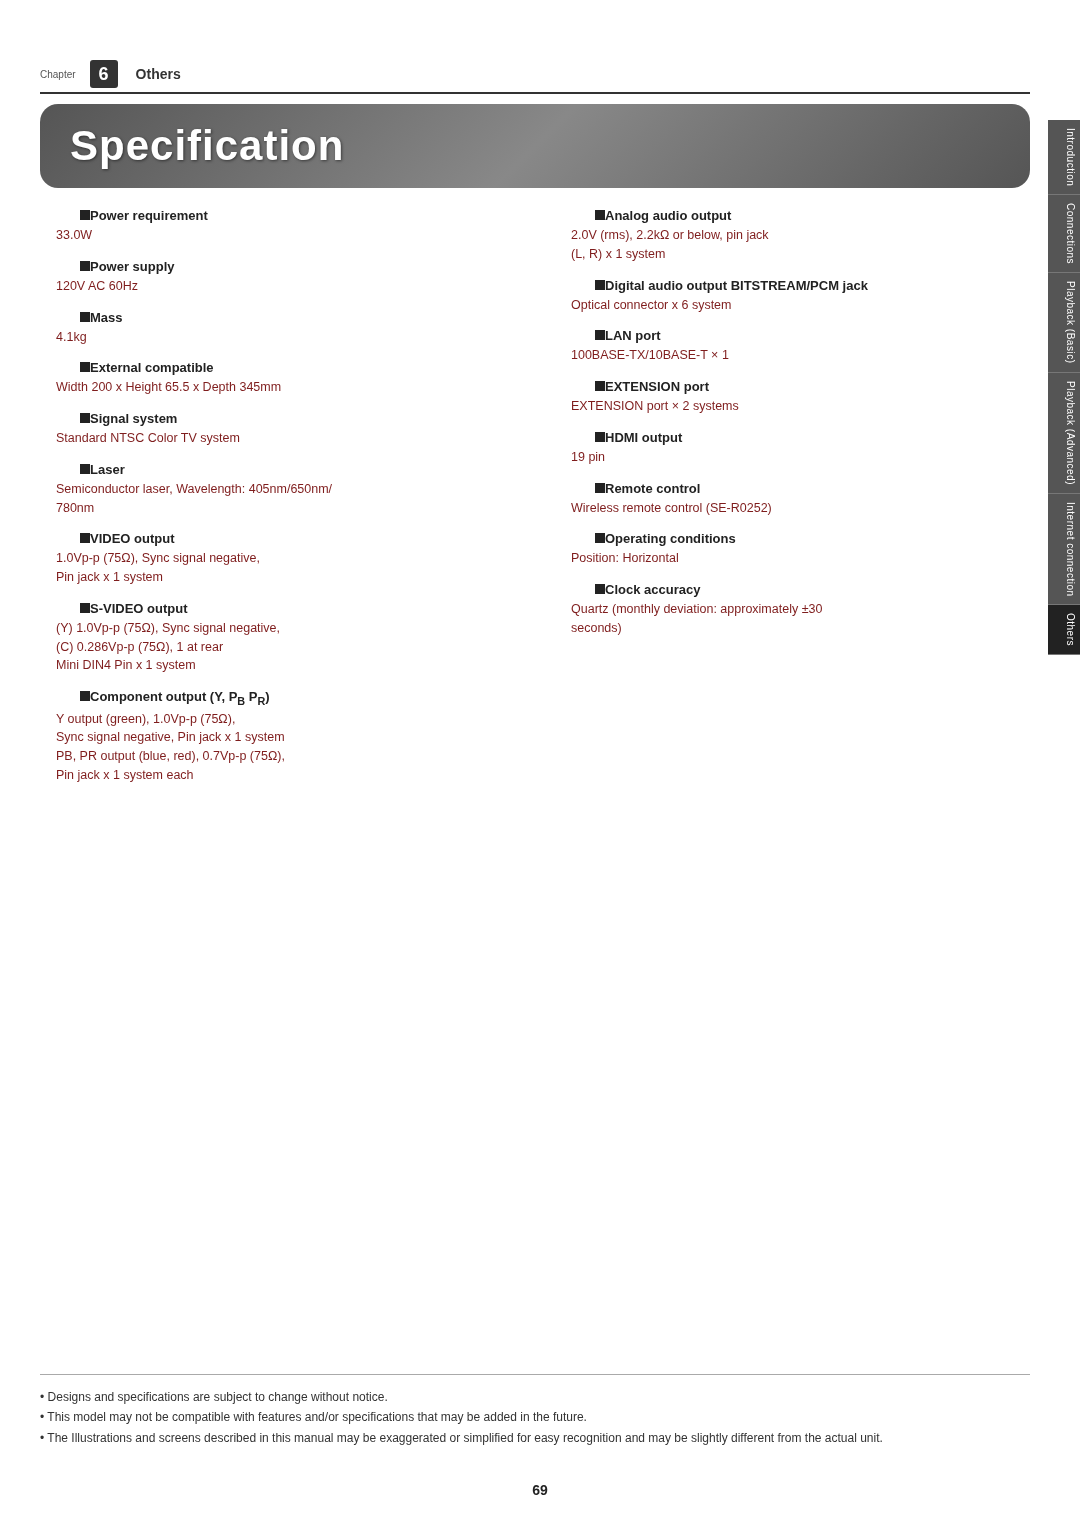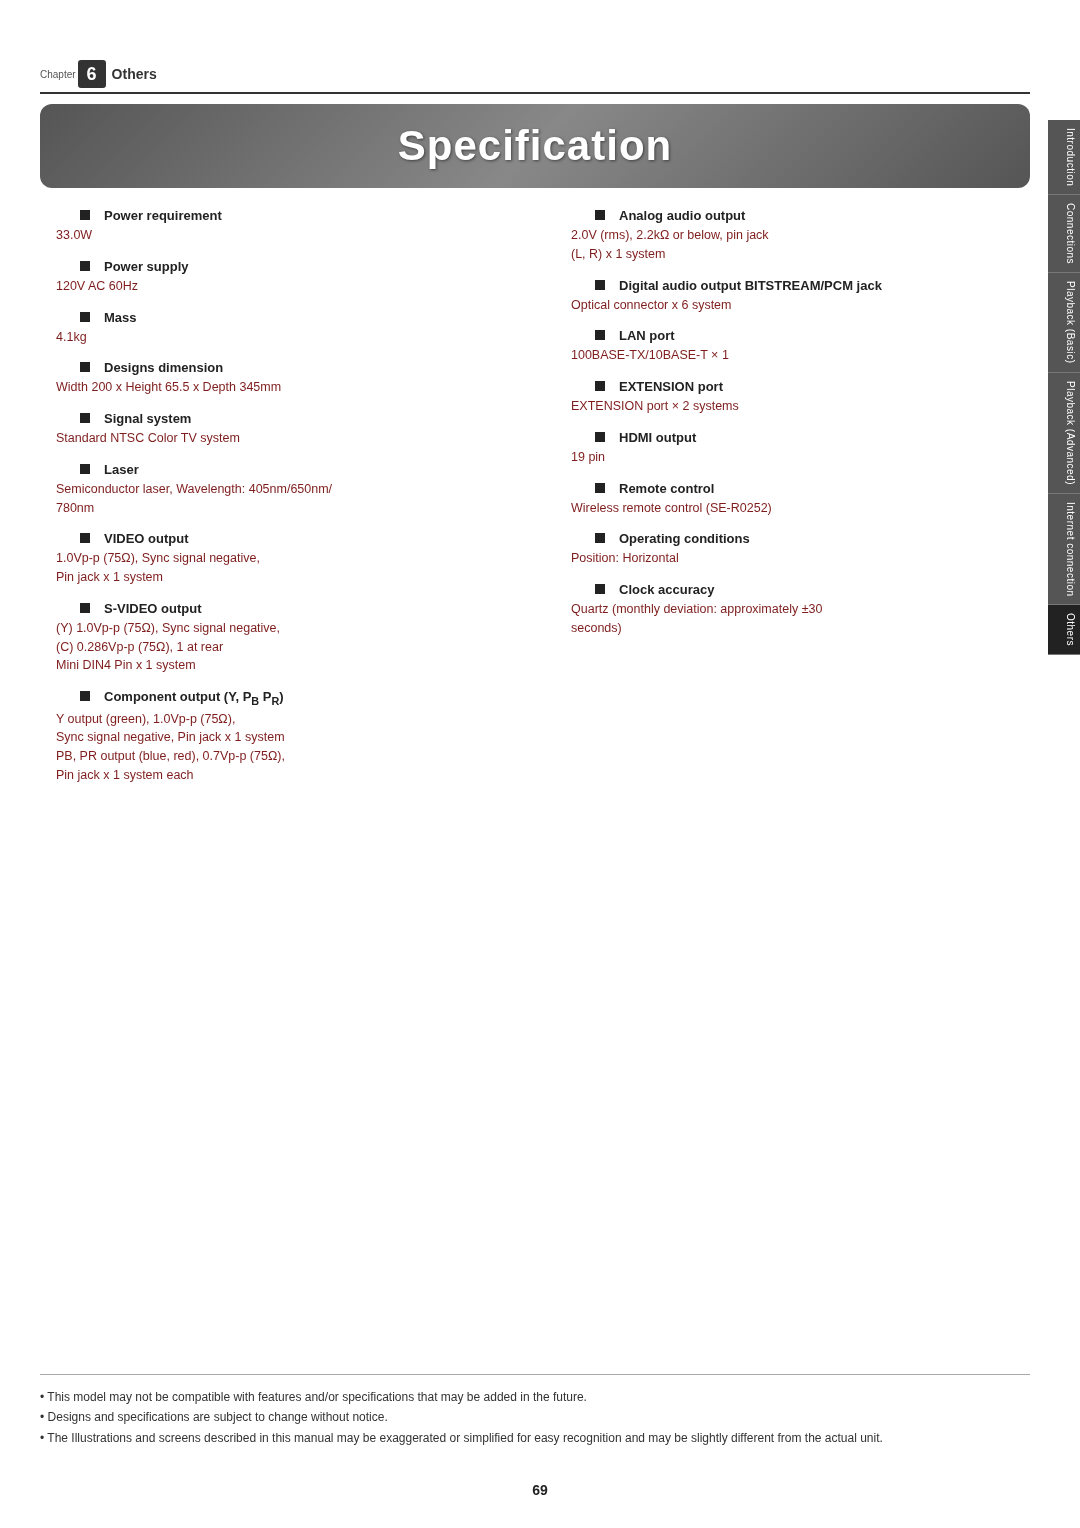--- a/index.html
+++ b/index.html
@@ -49,20 +49,21 @@
       bottom: 40px;
     }
 
     
     .chapter-header {
       display: flex;
       align-items: center;
       margin-bottom: 4px;
       border-bottom: 2px solid #333;
       padding-bottom: 4px;
+      gap: 12px;
     }
     .chapter-label {
       font-size: 10px;
       color: #555;
       margin-right: 2px;
     }
     .chapter-number-box {
       background: #333;
       color: #fff;
       font-size: 18px;
@@ -77,24 +78,24 @@
     }
     .chapter-title-text {
       font-size: 14px;
       font-weight: bold;
       color: #333;
     }
 
     
     .page-title-banner {
       background: linear-gradient(135deg, #555 0%, #888 50%, #555 100%);
-      border-radius: 12px;
+      border-radius: 18px;
       padding: 18px 30px;
       margin: 10px 0 20px 0;
-      text-align: center;
+      text-align: left;
     }
     .page-title-banner h1 {
       color: #fff;
       font-size: 42px;
       font-weight: bold;
       text-shadow: 1px 1px 3px rgba(0,0,0,0.5);
       letter-spacing: 1px;
     }
 
     
@@ -109,21 +110,21 @@
 
     
     .spec-item {
       margin-bottom: 14px;
     }
     .spec-label {
       font-weight: bold;
       font-size: 13px;
       display: flex;
       align-items: flex-start;
-      gap: 14px;
+      gap: 0;
       margin-bottom: 3px;
       padding-left: 40px;
     }
     .spec-bullet {
       display: inline-block;
       width: 10px;
       height: 10px;
       background: #222;
       flex-shrink: 0;
       margin-top: 2px;
@@ -215,21 +216,21 @@
         <div class="spec-item">
           <div class="spec-label">
             <span class="spec-bullet"></span>
             <span>Mass</span>
           </div>
           <div class="spec-value">4.1kg</div>
         </div>
         <div class="spec-item">
           <div class="spec-label">
             <span class="spec-bullet"></span>
-            <span>Designs dimension</span>
+            <span>External compatible</span>
           </div>
           <div class="spec-value">Width 200 x Height 65.5 x Depth 345mm</div>
         </div>
         <div class="spec-item">
           <div class="spec-label">
             <span class="spec-bullet"></span>
             <span>Signal system</span>
           </div>
           <div class="spec-value">Standard NTSC Color TV system</div>
         </div>
@@ -329,18 +330,18 @@
           <div class="spec-value">Quartz (monthly deviation: approximately ±30</div>
           <div class="spec-value">seconds)</div>
         </div>
       </div>
 
   </div>
 
 </div>
 
 <div class="footer-notes" id="footer-notes">
+    <div>• Designs and specifications are subject to change without notice.</div>
     <div>• This model may not be compatible with features and/or specifications that may be added in the future.</div>
-    <div>• Designs and specifications are subject to change without notice.</div>
     <div>• The Illustrations and screens described in this manual may be exaggerated or simplified for easy recognition and may be slightly different from the actual unit.</div>
   </div>
 
 <div class="page-number">69</div>
 
 </body></html>

